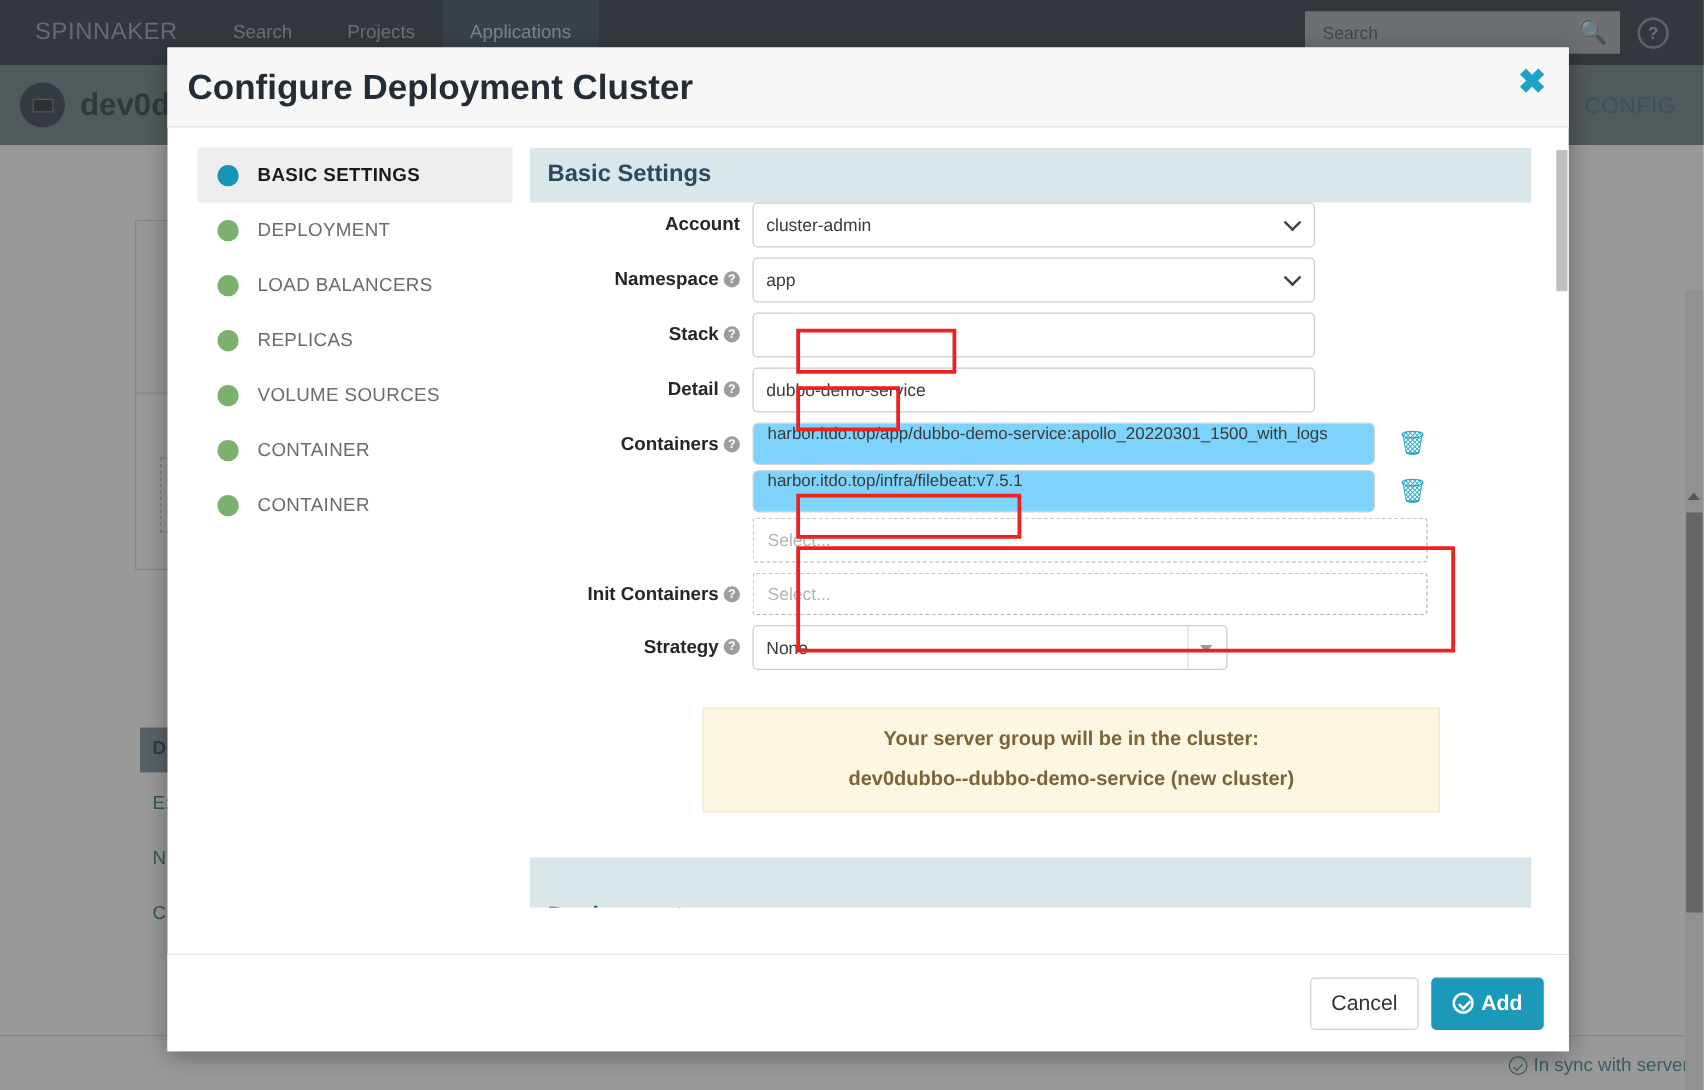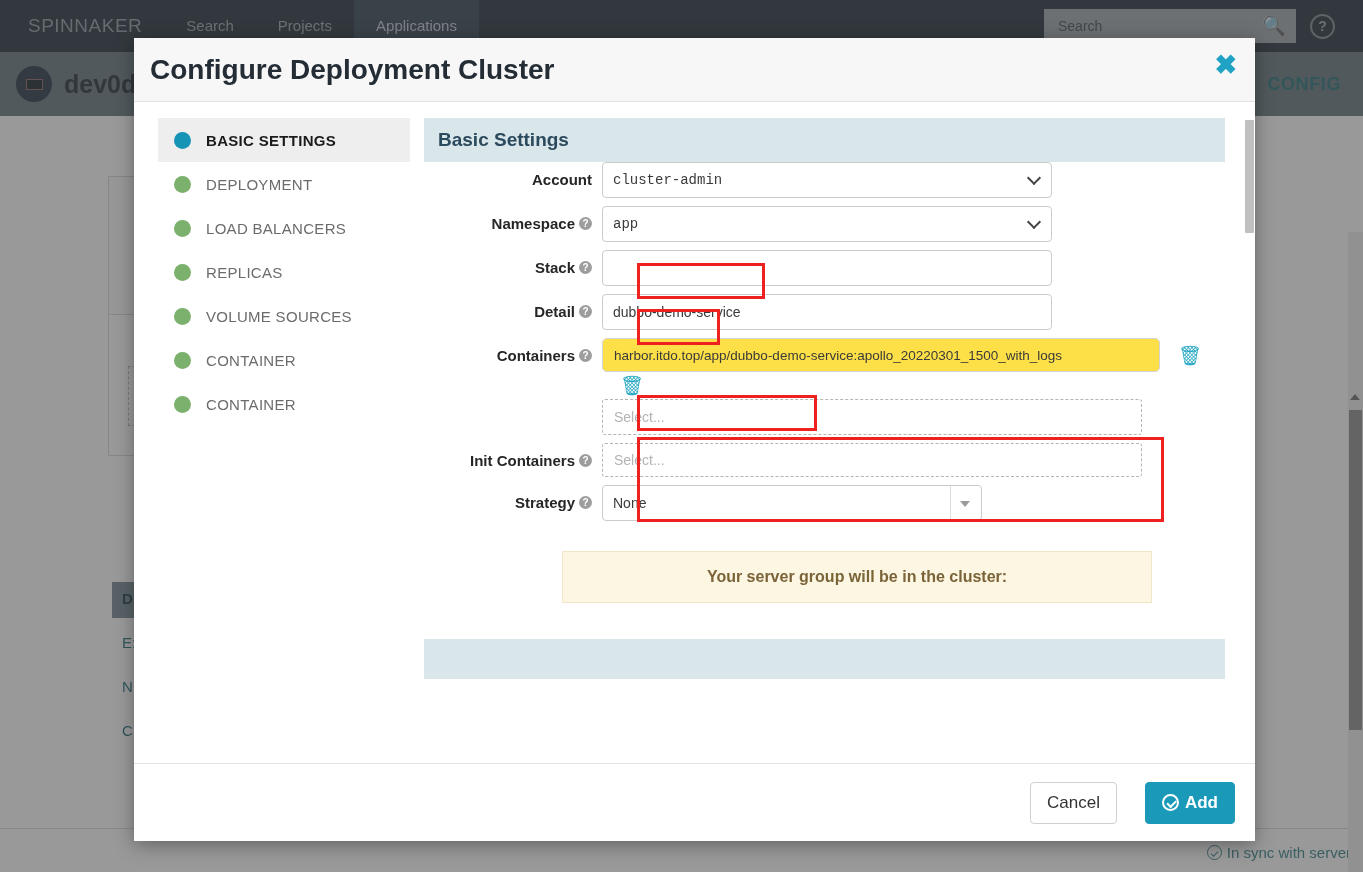--- a/index.html
+++ b/index.html
@@ -65,21 +65,21 @@
     width: 17px; height: 11px; background: #0f1923;
     border: 1.5px solid #8a6060;
   }
   .app-title {
     color: #1a2733; font-size: 25px; font-weight: 600;
     margin-left: 12px;
   }
   .config-tab {
     position: absolute; right: 0; top: 0;
     height: 64px; line-height: 64px;
-    color: #1b6b74; font-size: 18px; font-weight: 700;
+    color: #1b6b74; font-size: 18px; font-weight: 400;
     padding: 0 22px; letter-spacing: 0.6px;
   }
 
   .page-body {
     position: absolute; top: 116px; left: 0;
     width: 1363px; height: 756px; background: #ffffff;
   }
   .bg-card {
     position: absolute; left: 108px; top: 60px;
     width: 340px; height: 140px;
@@ -224,35 +224,35 @@
     width: 450px; height: 36px;
     border: 1px solid #ccc; border-radius: 4px;
     background: #fff; font-size: 14px; color: #3a3a3a;
     padding: 0 10px; line-height: 34px;
     display: flex; align-items: center;
   }
   .sel {
     width: 450px; height: 36px;
     border: 1px solid #ccc; border-radius: 4px;
     background: #fff; font-size: 14px; color: #3a3a3a;
-    padding: 0 10px; line-height: 34px; position: relative; font-family: Liberation Mono, monospace;
+    padding: 0 10px; line-height: 34px; position: relative;
   }
   .sel .chev {
     position: absolute; right: 12px; top: 10px;
     width: 10px; height: 10px;
     border-right: 2px solid #444; border-bottom: 2px solid #444;
     transform: rotate(45deg);
   }
 
   .cont-row { display: flex; align-items: center; gap: 0; margin-bottom: 4px; }
   .cont-inp {
-    width: 558px; height: 34px;
+    width: 498px; height: 34px;
     border: 1px solid #d3d3d3; border-radius: 5px;
-    background: #fde047; font-size: 13.5px; color: #3a3a3a;
-    padding: 0 11px; display: flex; align-items: center;
+    background: #7dd3fc; font-size: 13.5px; color: #3a3a3a;
+    padding: 0 11px; display: flex; 
   }
   .trash {
     margin-left: 18px; color: #27a8c3; font-size: 19px; cursor: pointer;
     line-height: 1;
   }
   .selectph {
     width: 540px; height: 36px;
     border: 1.5px dashed #b5b5b5; border-radius: 3px;
     background: #fff; color: #b3b3b3; font-size: 14px;
     padding: 0 11px; display: flex; align-items: center;
@@ -307,21 +307,21 @@
 
   
   .redbox {
     position: absolute; border: 3px solid #ef2020;
     pointer-events: none; z-index: 40;
   }
 
   .modal-foot {
     height: 78px; border-top: 1px solid #e4e4e4;
     display: flex; align-items: center; justify-content: flex-end;
-    gap: 28px; padding-right: 20px; background: #fff;
+    gap: 10px; padding-right: 20px; background: #fff;
   }
   .btn-cancel {
     min-width: 82px; height: 42px;
     border: 1px solid #d0d0d0; border-radius: 4px;
     background: #fff; color: #333; font-size: 17px;
     display: flex; align-items: center; justify-content: center;
     padding: 0 16px; cursor: pointer;
   }
   .btn-add {
     min-width: 90px; height: 42px;
@@ -495,20 +495,23 @@
             <span class="qmark">?</span>
           </div>
           <div class="fctl">
             <div class="cont-row">
               <div class="cont-inp">
                 <span>harbor.itdo.top/app/dubbo-demo-service:apollo_20220301_1500_with_logs</span>
               </div>
               <span class="trash">🗑</span>
             </div>
             <div class="cont-row">
+              <div class="cont-inp">
+                <span>harbor.itdo.top/infra/filebeat:v7.5.1</span>
+              </div>
               <span class="trash">🗑</span>
             </div>
             <div class="selectph">
               <span>Select...</span>
             </div>
           </div>
         </div>
 
         <div class="frow">
           <div class="flabel">
@@ -533,20 +536,21 @@
               <span class="tdiv"></span>
               <span class="caret"></span>
             </div>
           </div>
         </div>
 
       </div>
 
       <div class="notice">
         <div class="notice-l1">Your server group will be in the cluster:</div>
+        <div class="notice-l2">dev0dubbo--dubbo-demo-service (new cluster)</div>
       </div>
 
       <div class="sect-head2">
         <span>Deployment</span>
       </div>
 
       <div class="m-scroll-track">
         <div class="m-scroll-thumb"></div>
       </div>
     </div>

